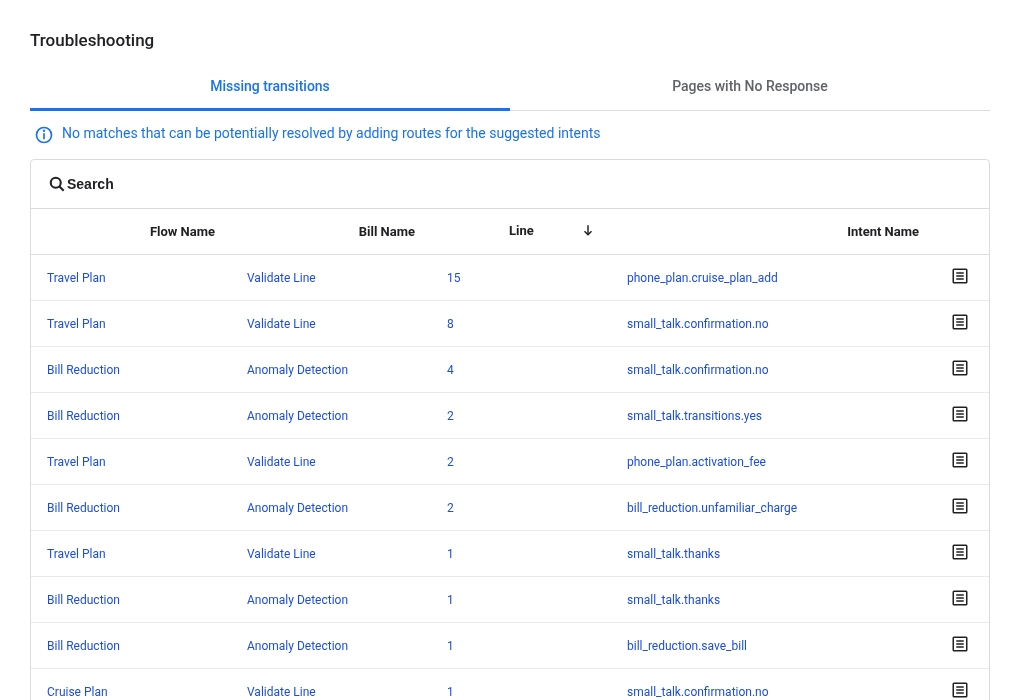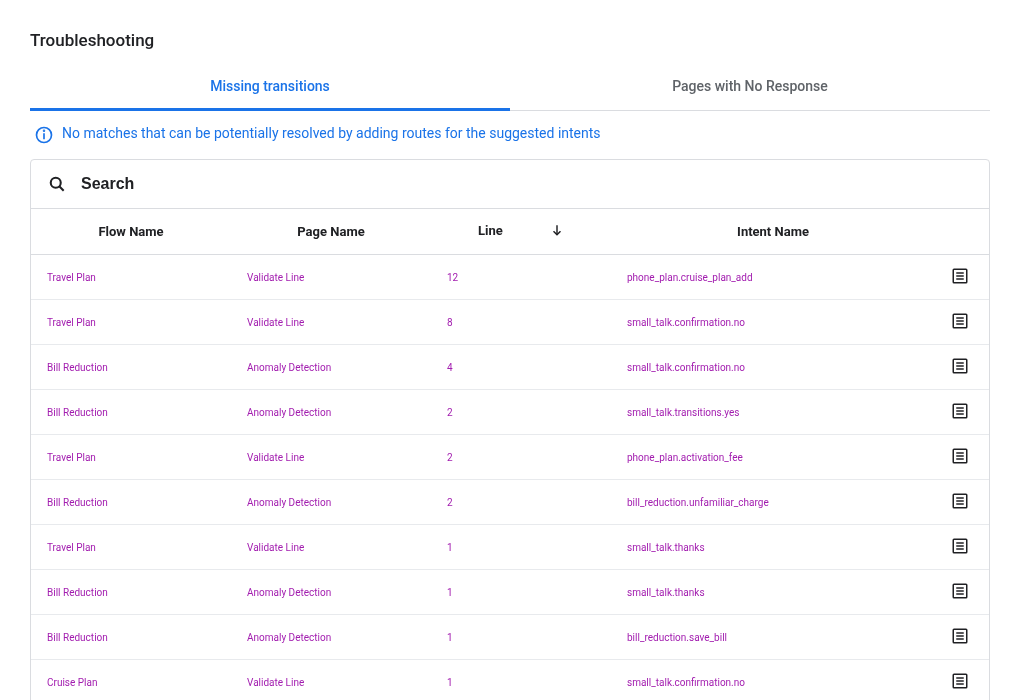--- a/index.html
+++ b/index.html
@@ -52,50 +52,49 @@
   .search-row {
     display: flex;
     align-items: center;
     padding: 14px 16px;
     border-bottom: 1px solid #dadce0;
   }
   .search-row svg { flex:none; }
   .search-input {
     border: none;
     outline: none;
-    font-size: 16px;
+    font-size: 14px;
     font-weight: 400;
     color: #202124;
     width: 100%;
     padding: 0;
-    margin-left: 14px;
     background: transparent;
   }
   .search-input::placeholder { color:#202124; font-weight:700; }
   table {
     width: 100%;
     border-collapse: collapse;
     font-size: 13px;
   }
   thead th {
-    text-align: center;
+    text-align: right;
     font-weight: 700;
     font-size: 13px;
     color: #202124;
     padding: 14px 16px;
     border-bottom: 1px solid #dadce0;
     white-space: nowrap;
   }
   thead th.turns-col { cursor: pointer; }
   thead th.actions-col { width: 48px; }
   tbody td {
     padding: 12px 16px;
     border-bottom: 1px solid #e8eaed;
-    color: #a21caf;
-    font-size: 10px;
+    color: #1d4ed8;
+    font-size: 12px;
   }
   tbody tr:last-child td { border-bottom: none; }
   td.action-cell { text-align: center; width: 48px; padding-right: 20px;}
   .sort-arrow { display:inline-block; margin-left: 44px; vertical-align: middle; }
   .row-icon { cursor:pointer; display:inline-flex; }
 </style>
 </head>
 <body>
 
 <h1 class="page-title">Troubleshooting</h1>
@@ -121,39 +120,39 @@
       <circle cx="10.5" cy="10.5" r="6"></circle>
       <line x1="20" y1="20" x2="15" y2="15"></line>
     </svg>
     <input class="search-input" type="text" placeholder="Search" style="">
   </div>
 
   <table>
     <thead>
       <tr>
         <th style="width:200px">Flow Name</th>
-        <th style="width:200px">Page Name</th>
+        <th style="width:200px">Bill Name</th>
         <th class="turns-col" style="width:180px">
           <span>Line</span>
           <span class="sort-arrow">
             <svg width="14" height="14" viewBox="0 0 24 24" fill="none" stroke="#202124" stroke-width="2.5">
               <line x1="12" y1="4" x2="12" y2="20"></line>
               <polyline points="6 14 12 20 18 14"></polyline>
             </svg>
           </span>
         </th>
         <th>Intent Name</th>
         <th class="actions-col"></th>
       </tr>
     </thead>
     <tbody id="rows-body">
         <tr>
           <td>Travel Plan</td>
           <td>Validate Line</td>
-          <td>12</td>
+          <td>15</td>
           <td>phone_plan.cruise_plan_add</td>
           <td class="action-cell"><span class="row-icon">
               <svg width="18" height="18" viewBox="0 0 24 24" fill="none" stroke="#202124" stroke-width="2">
                 <rect x="3" y="3" width="18" height="18" rx="1"></rect>
                 <line x1="7" y1="8" x2="17" y2="8"></line>
                 <line x1="7" y1="12" x2="17" y2="12"></line>
                 <line x1="7" y1="16" x2="17" y2="16"></line>
               </svg>
             </span></td>
         </tr>

